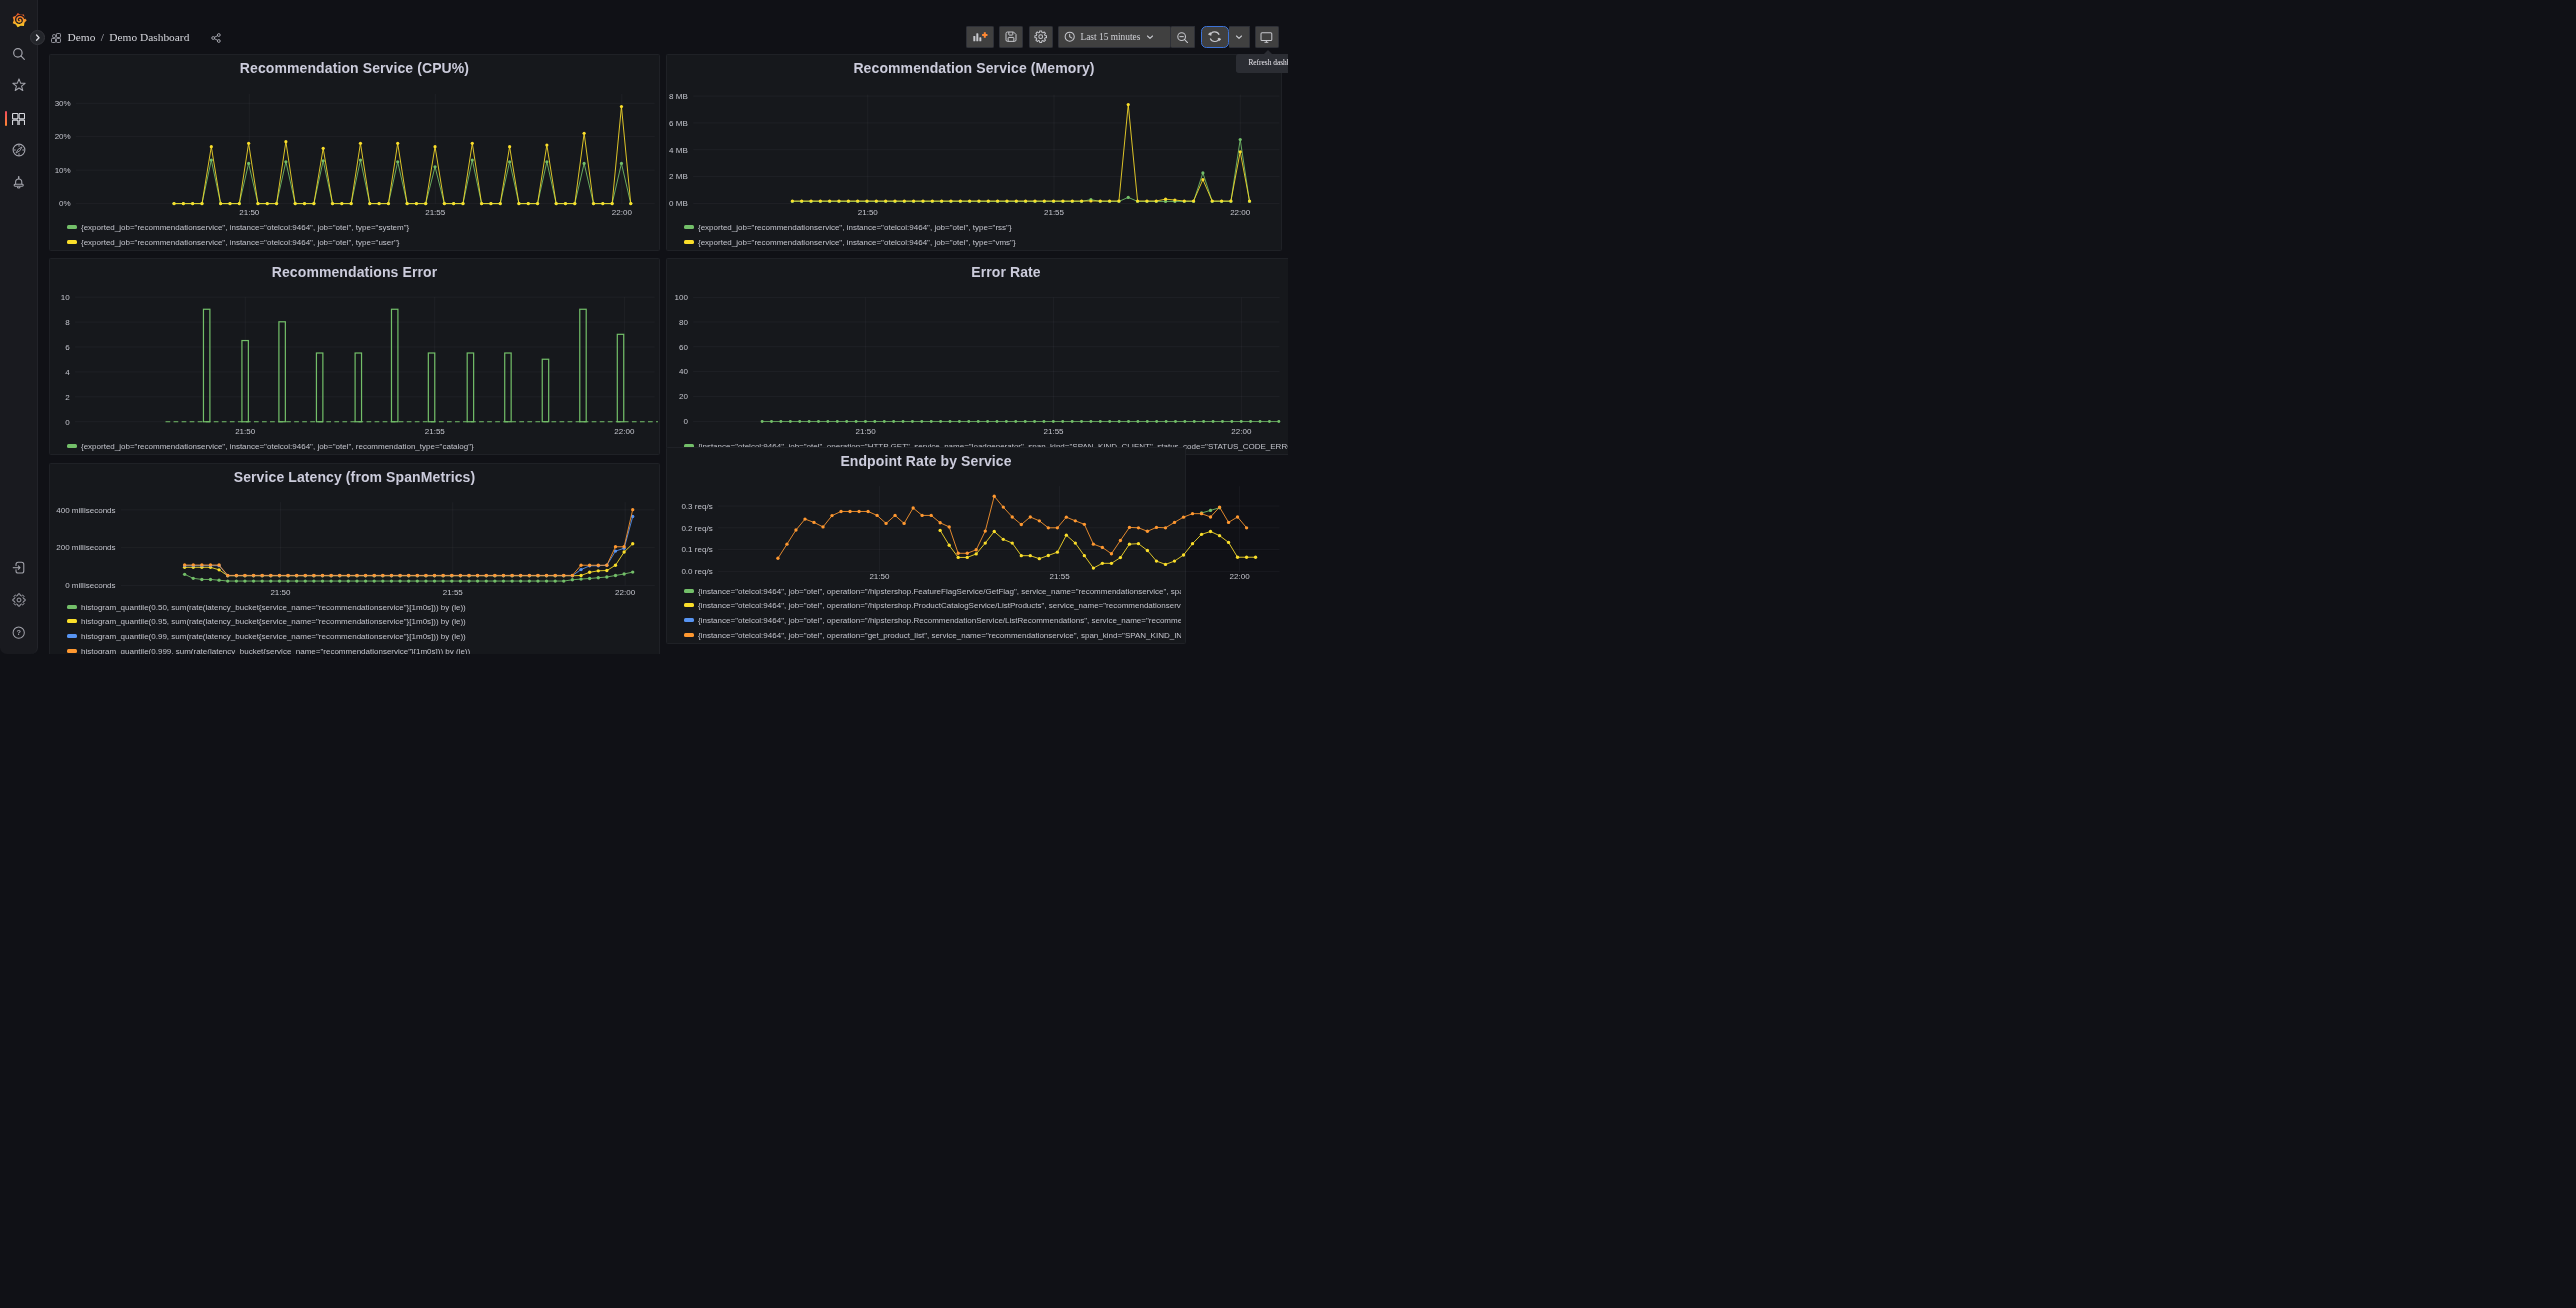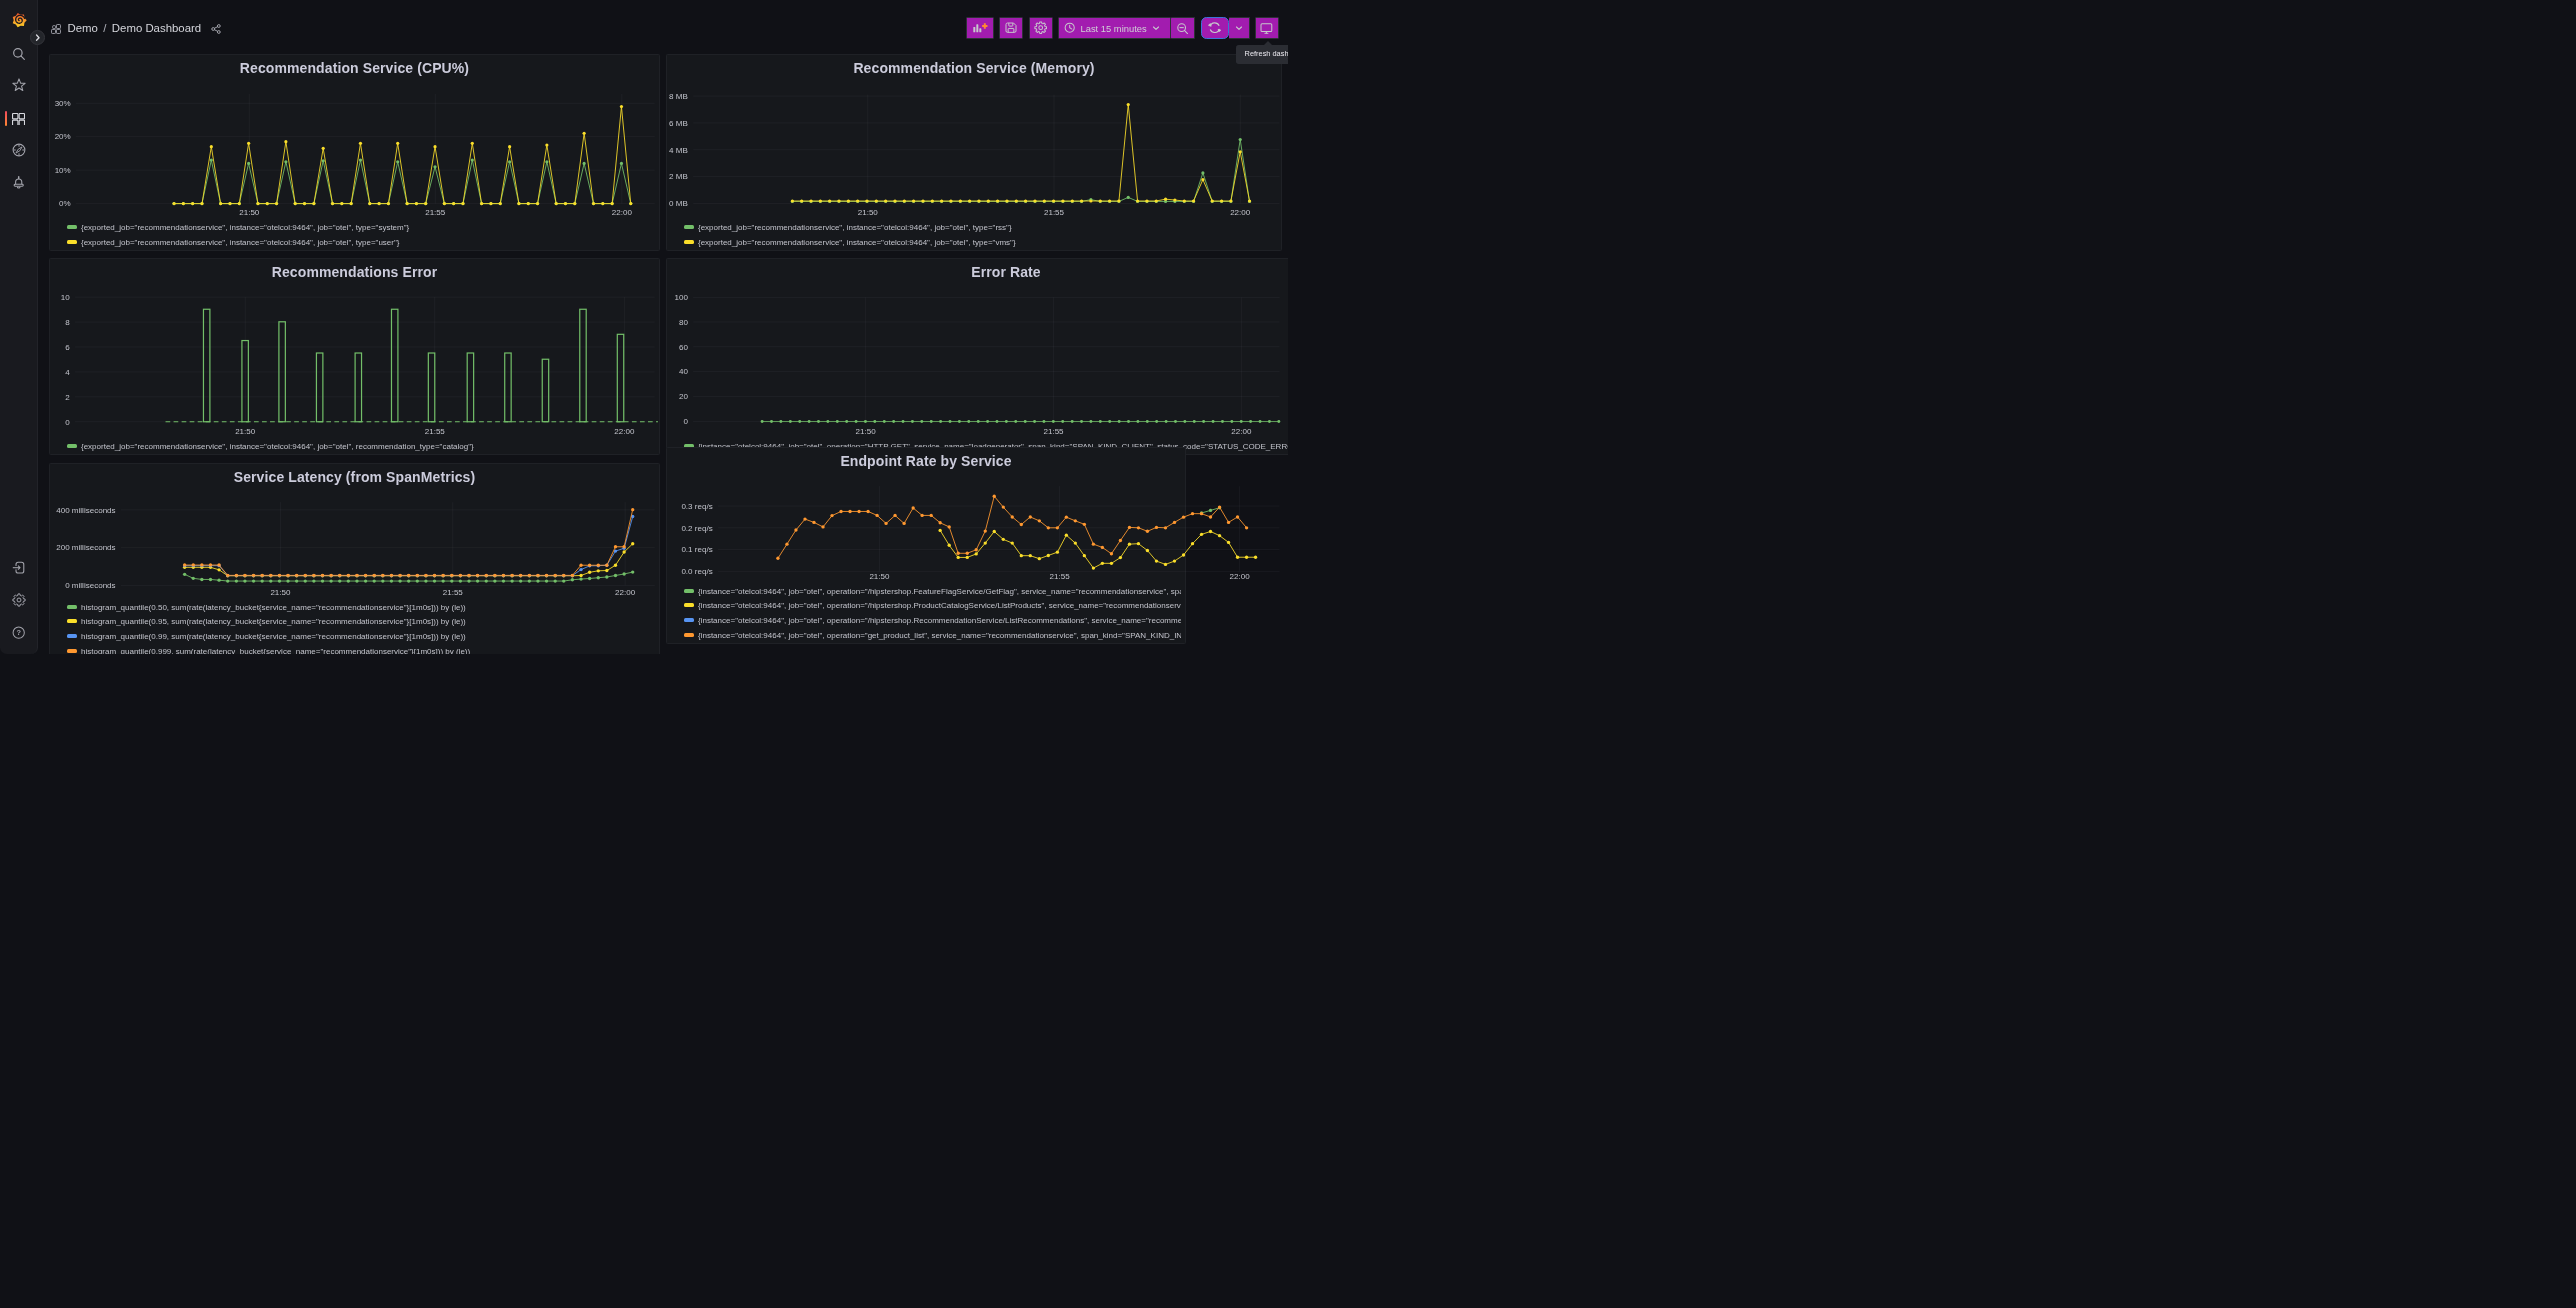--- a/index.html
+++ b/index.html
@@ -6,26 +6,26 @@
   font-family:"Liberation Sans",sans-serif; }
 #root { position:relative; width:1288px; height:654px; }
 .sidebar { position:absolute; left:0; top:0; width:38px; height:654px;
   background:#191a1f; border-right:0.7px solid #222329; border-radius:0 0 6.7px 6.7px; }
 .logo { position:absolute; top:12px; left:12px; }
 .sic { position:absolute; left:11.4px; width:14.8px; height:16px; display:flex; align-items:center; justify-content:center; }
 .activebar { position:absolute; left:5.4px; top:111px; width:2.1px; height:15.4px; border-radius:1.3px;
   background:linear-gradient(180deg,#f2495c,#ff8833); }
 .chevbtn { position:absolute; left:30px; top:30px; width:14.8px; height:14.8px; border-radius:50%;
   background:#24262b; border:0.7px solid #34353b; z-index:30; display:flex; align-items:center; justify-content:center; }
-.topbar { position:absolute; left:38px; top:8px; right:0; height:54px; }
+.topbar { position:absolute; left:38px; top:17px; right:0; height:54px;font-family:Liberation Serif, serif; }
 .crumbicon { position:absolute; left:12.6px; top:16px; }
 .crumbs { position:absolute; left:29.5px; top:14px; font-size:11.4px; color:#d5d6dc; white-space:nowrap; }
 .csep { color:#aeafb8; margin:0 5.4px; }
 .shareic { position:absolute; left:173px; top:16px; }
-.tbtn { position:absolute; top:9.4px; height:21.5px; border:0.7px solid #2e3037; border-radius:1.3px; background:#a21caf;
+.tbtn { position:absolute; top:9.4px; height:21.5px; border:0.7px solid #2e3037; border-radius:1.3px; background:#404040;
   display:flex; align-items:center; justify-content:center; color:#c7c8cd; }
 .trange { justify-content:flex-start; padding-left:5.4px; gap:4.7px; }
 .trtext { font-size:9.4px; font-weight:500; color:#d0d1d6; }
 .seaml { border-left:none; }
 .seamr { border-left:none; }
 .focusring { border:1.3px solid #3c73d8; border-radius:5.4px; }
 .tooltip { position:absolute; left:1150px; top:37px; width:80px; height:18.5px; background:#2b2d33;
   border-radius:2.7px; color:#eceaf0; font-size:7.4px; line-height:18.5px; text-align:center; z-index:40;margin-left:48px; }
 .tarrow { position:absolute; left:27.5px; top:-4px; width:0; height:0;
   border-left:4px solid transparent; border-right:4px solid transparent; border-bottom:4px solid #2b2d33; }

